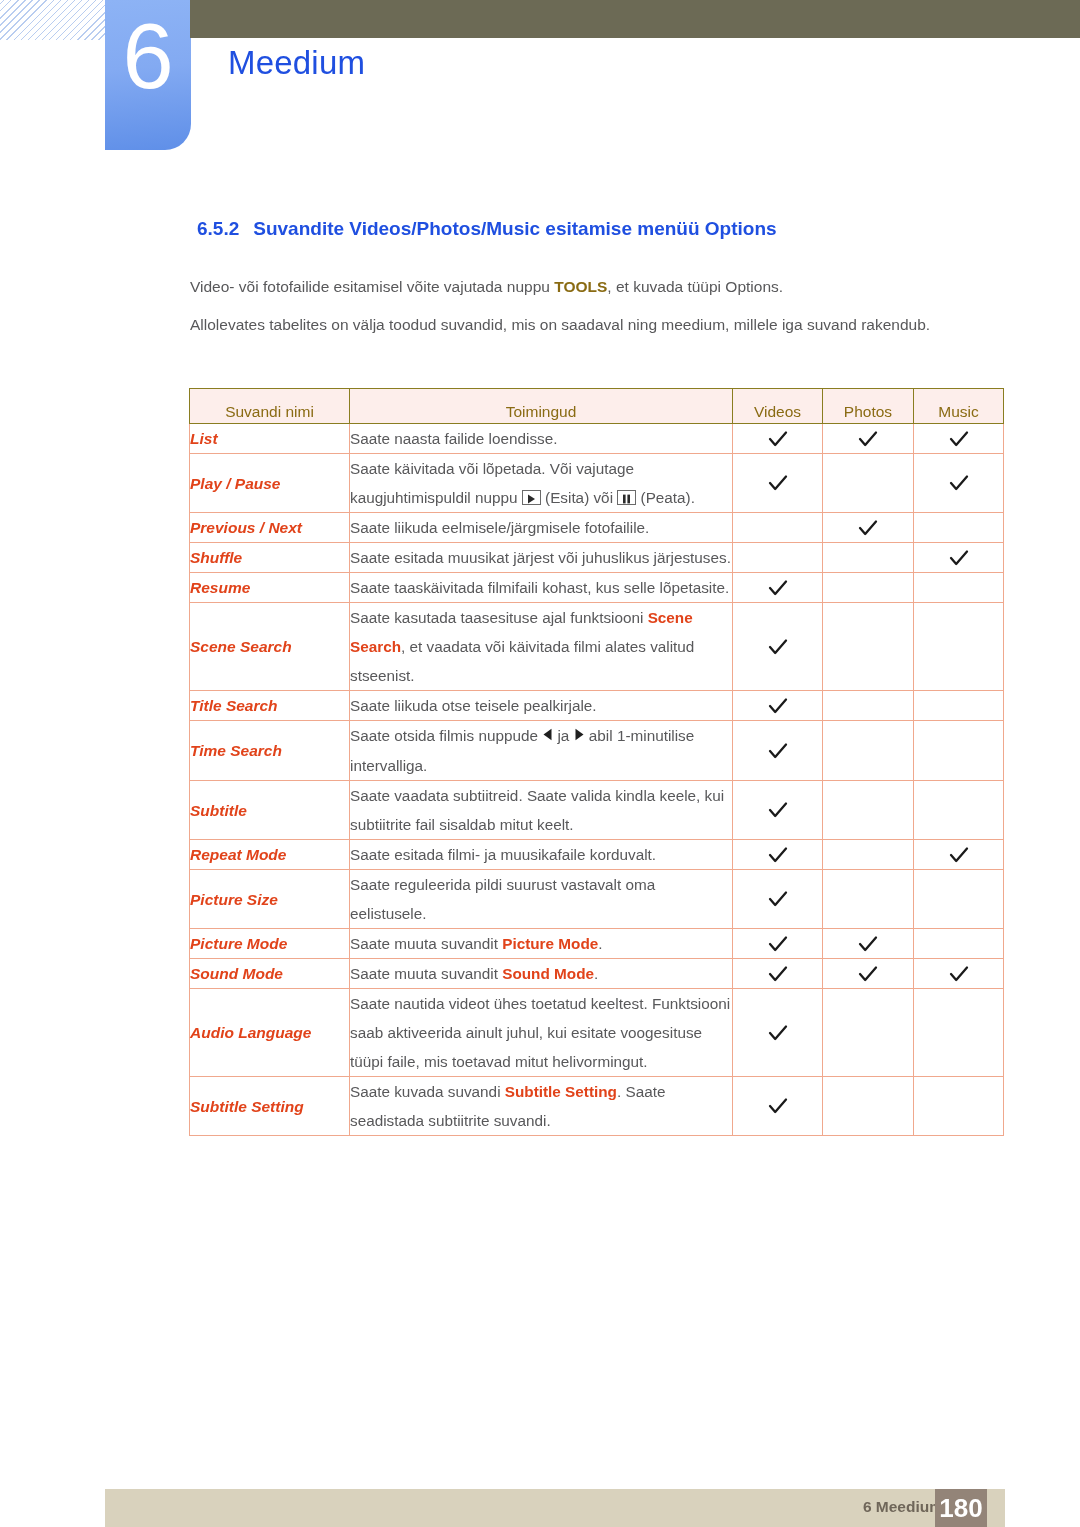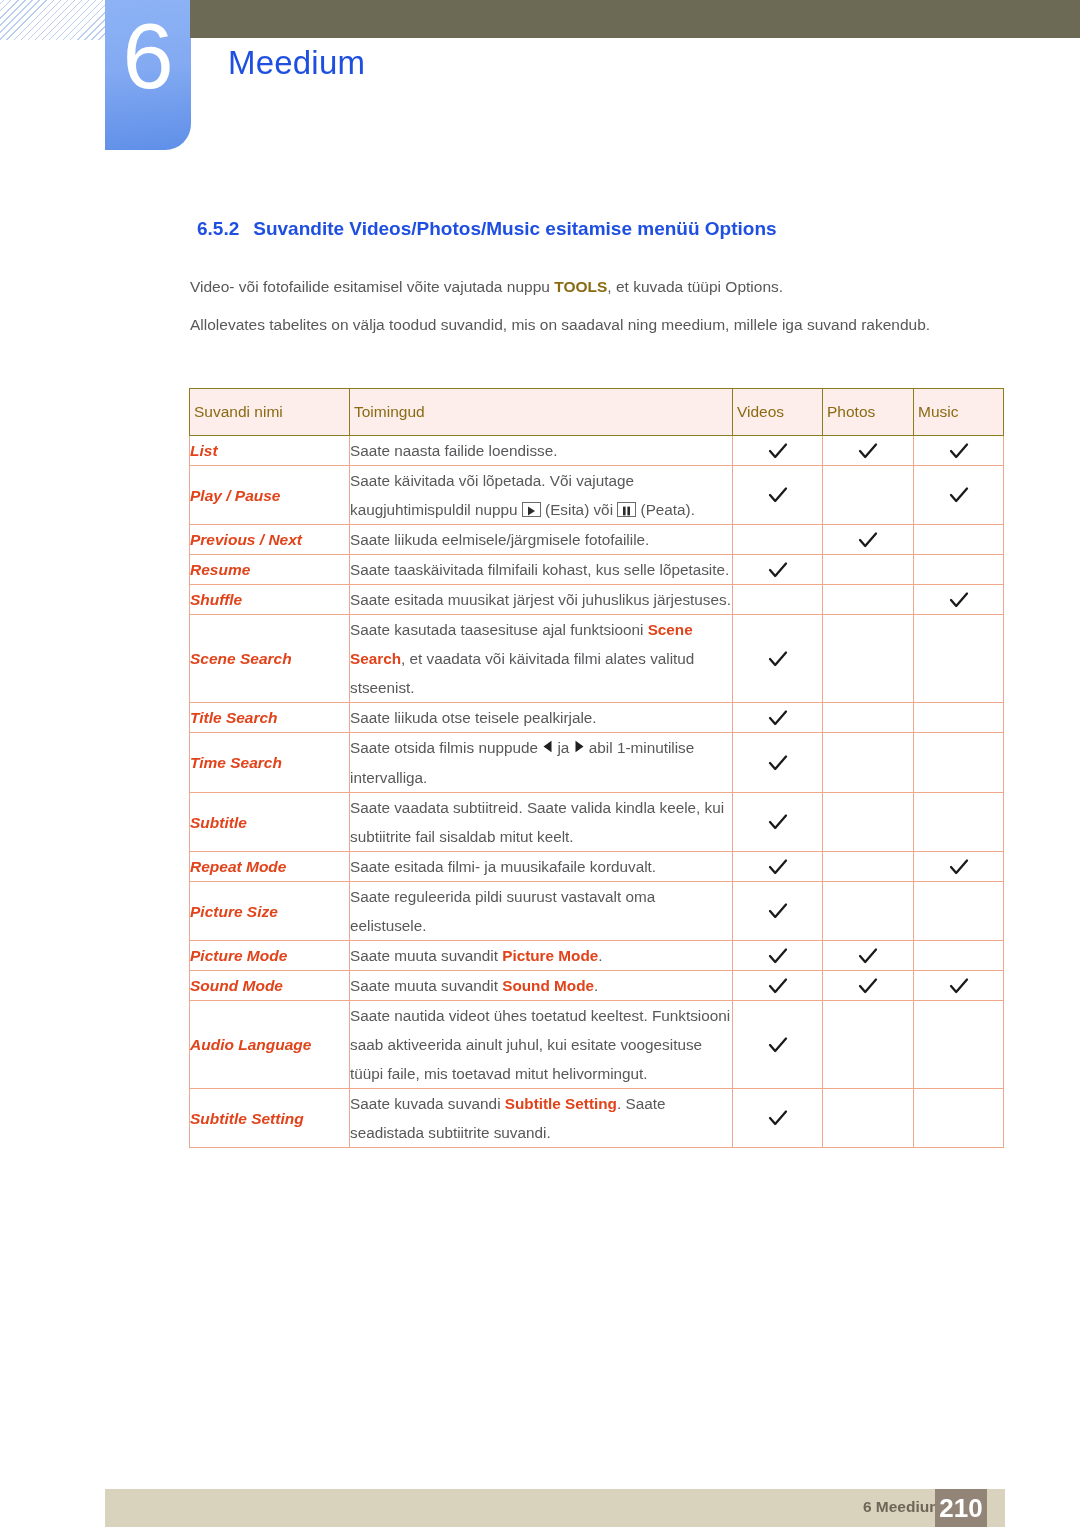--- a/index.html
+++ b/index.html
@@ -99,22 +99,22 @@
   table.opts col.c-vid   { width: 90px; }
   table.opts col.c-pho   { width: 91px; }
   table.opts col.c-mus   { width: 90px; }
 
   table.opts thead th {
     background: #fdeeeb;
     border: 1px solid #8a7d20;
     color: #8a6b13;
     font-size: 15.5px;
     font-weight: normal;
-    text-align: left;
-    padding: 12px 4px 12px 4px;
+    text-align: center;
+    padding: 12px 4px 0 4px;
     height: 22px;
   }
   table.opts tbody td {
     border: 1px solid #f0a88d;
     vertical-align: middle;
     padding: 0;
   }
   td.name {
     color: #e1431a;
     font-size: 15.5px;
@@ -260,36 +260,36 @@
         <tr>
           <td class="name">Previous / Next</td>
           <td class="desc">Saate liikuda eelmisele/järgmisele fotofailile.</td>
           <td class="mark"></td>
           <td class="mark"><span class="check"><svg width="22" height="22" viewBox="0 0 22 22">
                 <path d="M3 11 L8.2 17 L19 4.5" fill="none" stroke="#1a1a1a" stroke-width="2.3" stroke-linecap="round" stroke-linejoin="round"></path>
               </svg></span></td>
           <td class="mark"></td>
         </tr>
         <tr>
+          <td class="name">Shuffle</td>
+          <td class="desc">Saate esitada muusikat järjest või juhuslikus järjestuses.</td>
+          <td class="mark"></td>
+          <td class="mark"></td>
+          <td class="mark"><span class="check"><svg width="22" height="22" viewBox="0 0 22 22">
+                <path d="M3 11 L8.2 17 L19 4.5" fill="none" stroke="#1a1a1a" stroke-width="2.3" stroke-linecap="round" stroke-linejoin="round"></path>
+              </svg></span></td>
+        </tr>
+        <tr>
           <td class="name">Resume</td>
           <td class="desc">Saate taaskäivitada filmifaili kohast, kus selle lõpetasite.</td>
           <td class="mark"><span class="check"><svg width="22" height="22" viewBox="0 0 22 22">
                 <path d="M3 11 L8.2 17 L19 4.5" fill="none" stroke="#1a1a1a" stroke-width="2.3" stroke-linecap="round" stroke-linejoin="round"></path>
               </svg></span></td>
           <td class="mark"></td>
           <td class="mark"></td>
-        </tr>
-        <tr>
-          <td class="name">Shuffle</td>
-          <td class="desc">Saate esitada muusikat järjest või juhuslikus järjestuses.</td>
-          <td class="mark"></td>
-          <td class="mark"></td>
-          <td class="mark"><span class="check"><svg width="22" height="22" viewBox="0 0 22 22">
-                <path d="M3 11 L8.2 17 L19 4.5" fill="none" stroke="#1a1a1a" stroke-width="2.3" stroke-linecap="round" stroke-linejoin="round"></path>
-              </svg></span></td>
         </tr>
         <tr>
           <td class="name">Scene Search</td>
           <td class="desc">Saate kasutada taasesituse ajal funktsiooni <span class="hl">Scene Search</span>, et vaadata või käivitada filmi alates valitud stseenist.</td>
           <td class="mark"><span class="check"><svg width="22" height="22" viewBox="0 0 22 22">
                 <path d="M3 11 L8.2 17 L19 4.5" fill="none" stroke="#1a1a1a" stroke-width="2.3" stroke-linecap="round" stroke-linejoin="round"></path>
               </svg></span></td>
           <td class="mark"></td>
           <td class="mark"></td>
         </tr>
@@ -386,13 +386,13 @@
           <td class="mark"></td>
           <td class="mark"></td>
         </tr>
       </tbody>
   </table>
 </div>
 
 <div class="footer-bar">
   <div class="footer-label">6 Meedium</div>
 </div>
-<div class="page-box">210</div>
+<div class="page-box">180</div>
 
 </body></html>

